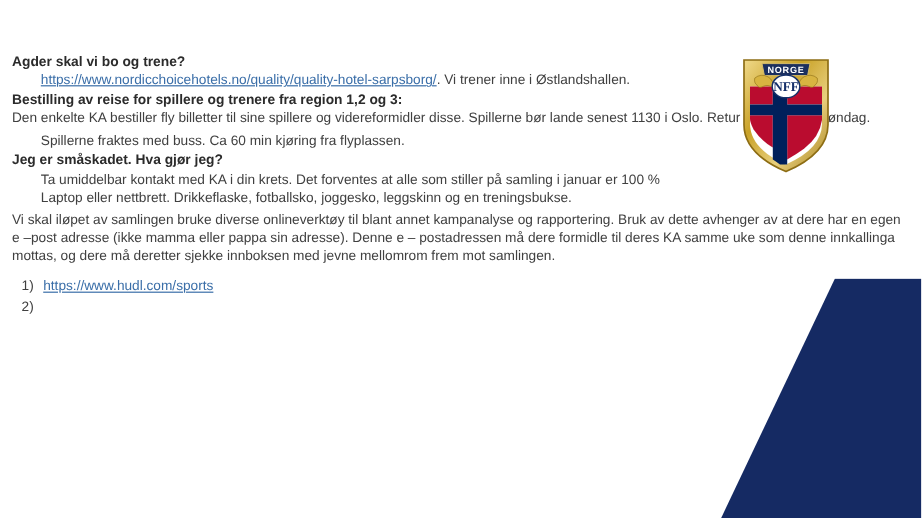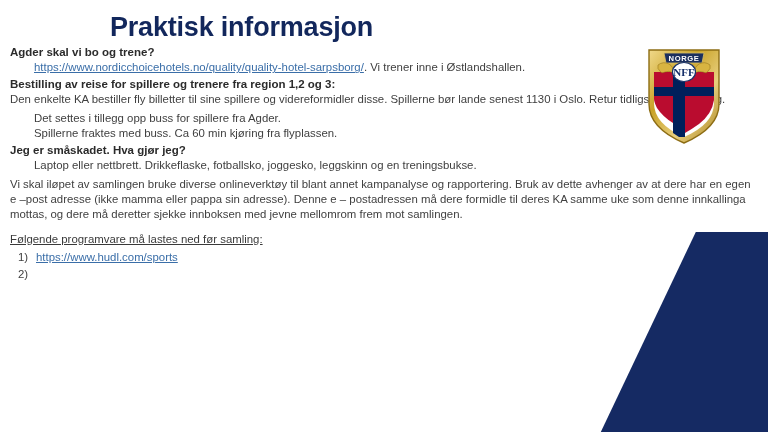--- a/index.html
+++ b/index.html
@@ -46,21 +46,21 @@
     font-weight: bold;
     color: #12275c;
     letter-spacing: -0.2px;
     white-space: nowrap;
     z-index: 3;
   }
 
   
   #nff-logo {
     position: absolute;
-    left: 645px;
+    left: 616px;
     top: 44px;
     width: 78px;
     height: 102px;
     z-index: 4;
   }
   #nff-logo svg { display: block; width: 100%; height: 100%; }
 
   
   #content {
     position: absolute;
@@ -129,21 +129,20 @@
   }
   .li-link { color: #3a6ea8; text-decoration: underline; cursor: pointer; }
 </style>
 </head>
 <body>
 
 <div id="slide">
 
   <div id="corner-decoration"></div>
 
-  <div id="page-title">Praktisk informasjon</div>
 
   <div id="nff-logo">
     <svg viewBox="0 0 78 102" xmlns="http://www.w3.org/2000/svg">
       <defs>
         <linearGradient id="goldgrad" x1="0" y1="0" x2="1" y2="1">
           <stop offset="0%" stop-color="#f0d98a"></stop>
           <stop offset="35%" stop-color="#c9a227"></stop>
           <stop offset="65%" stop-color="#e8cf7d"></stop>
           <stop offset="100%" stop-color="#a8821c"></stop>
         </linearGradient>
@@ -183,35 +182,32 @@
   </div>
 
   <div id="content">
 
     <div class="heading">Agder skal vi bo og trene?</div>
     <div class="line"><span class="lnk">https://www.nordicchoicehotels.no/quality/quality-hotel-sarpsborg/</span><span>. Vi trener inne i Østlandshallen.</span></div>
 
     <div class="heading">Bestilling av reise for spillere og trenere fra region 1,2 og 3:</div>
     <div class="para">Den enkelte KA bestiller fly billetter til sine spillere og videreformidler disse. Spillerne bør lande senest 1130 i Oslo. Retur tidligst 1700 søndag.</div>
     <div class="spacer-sm"></div>
-    <div class="line">Det settes i tillegg opp buss for spillere fra Agder.</div>
 
     <div class="line">Spillerne fraktes med buss. Ca 60 min kjøring fra flyplassen.</div>
 
     <div class="heading">Jeg er småskadet. Hva gjør jeg?</div>
+    <div class="line">Ta umiddelbar kontakt med KA i din krets. Det forventes at alle som stiller på samling i januar er 100 %</div>
 
     <div class="line">Laptop eller nettbrett. Drikkeflaske, fotballsko, joggesko, leggskinn og en treningsbukse.</div>
 
     <div class="spacer-sm"></div>
     <div class="para">Vi skal iløpet av samlingen bruke diverse onlineverktøy til blant annet kampanalyse og rapportering. Bruk av dette avhenger av at dere har en egen e –post adresse (ikke mamma eller pappa sin adresse). Denne e – postadressen må dere formidle til deres KA samme uke som denne innkallinga mottas, og dere må deretter sjekke innboksen med jevne mellomrom frem mot samlingen.</div>
     <div class="spacer-md"></div>
 
-    <div>
-      <span class="underlined-heading">Følgende programvare må lastes ned før samling:</span>
-    </div>
     <div id="software-list">
       <div class="li-row">
         <span class="li-num">1)</span>
         <span class="li-link">https://www.hudl.com/sports</span>
       </div>
       <div class="li-row">
         <span class="li-num">2)</span>
       </div>
     </div>
 

